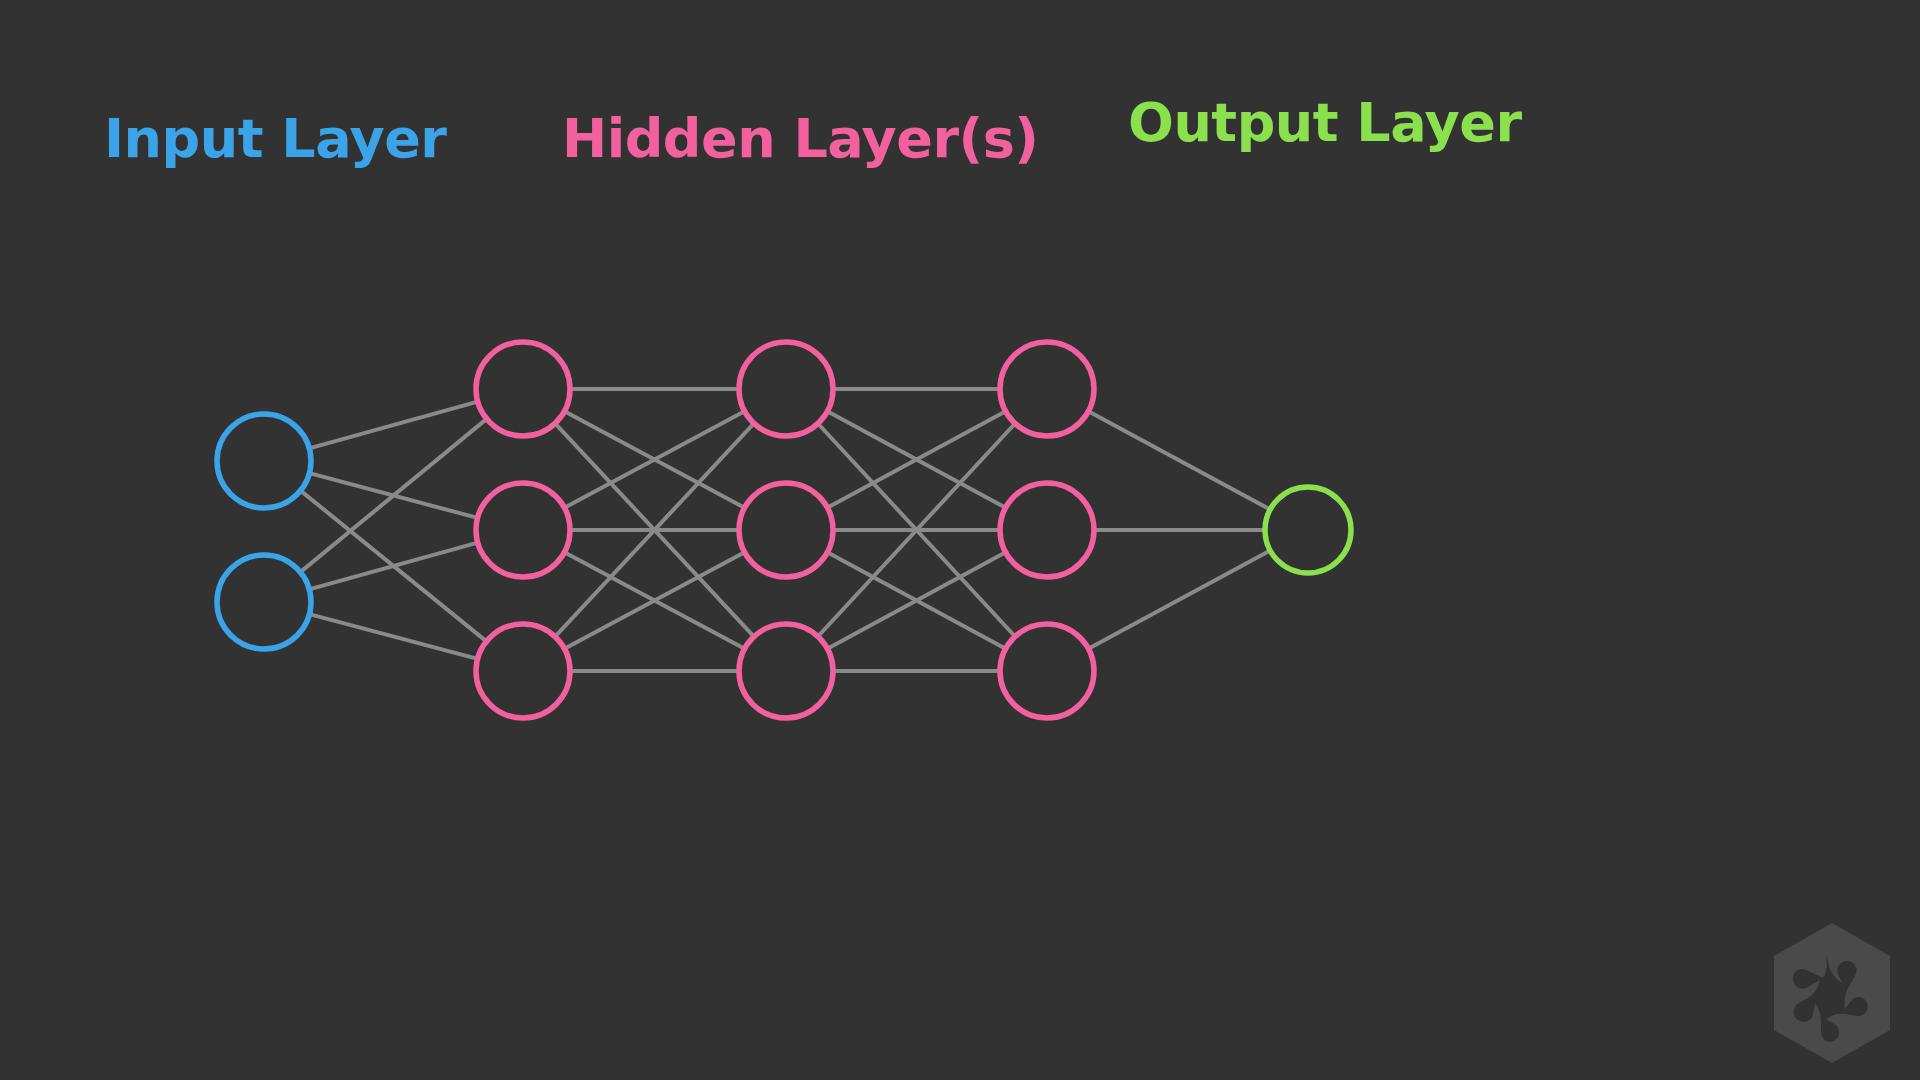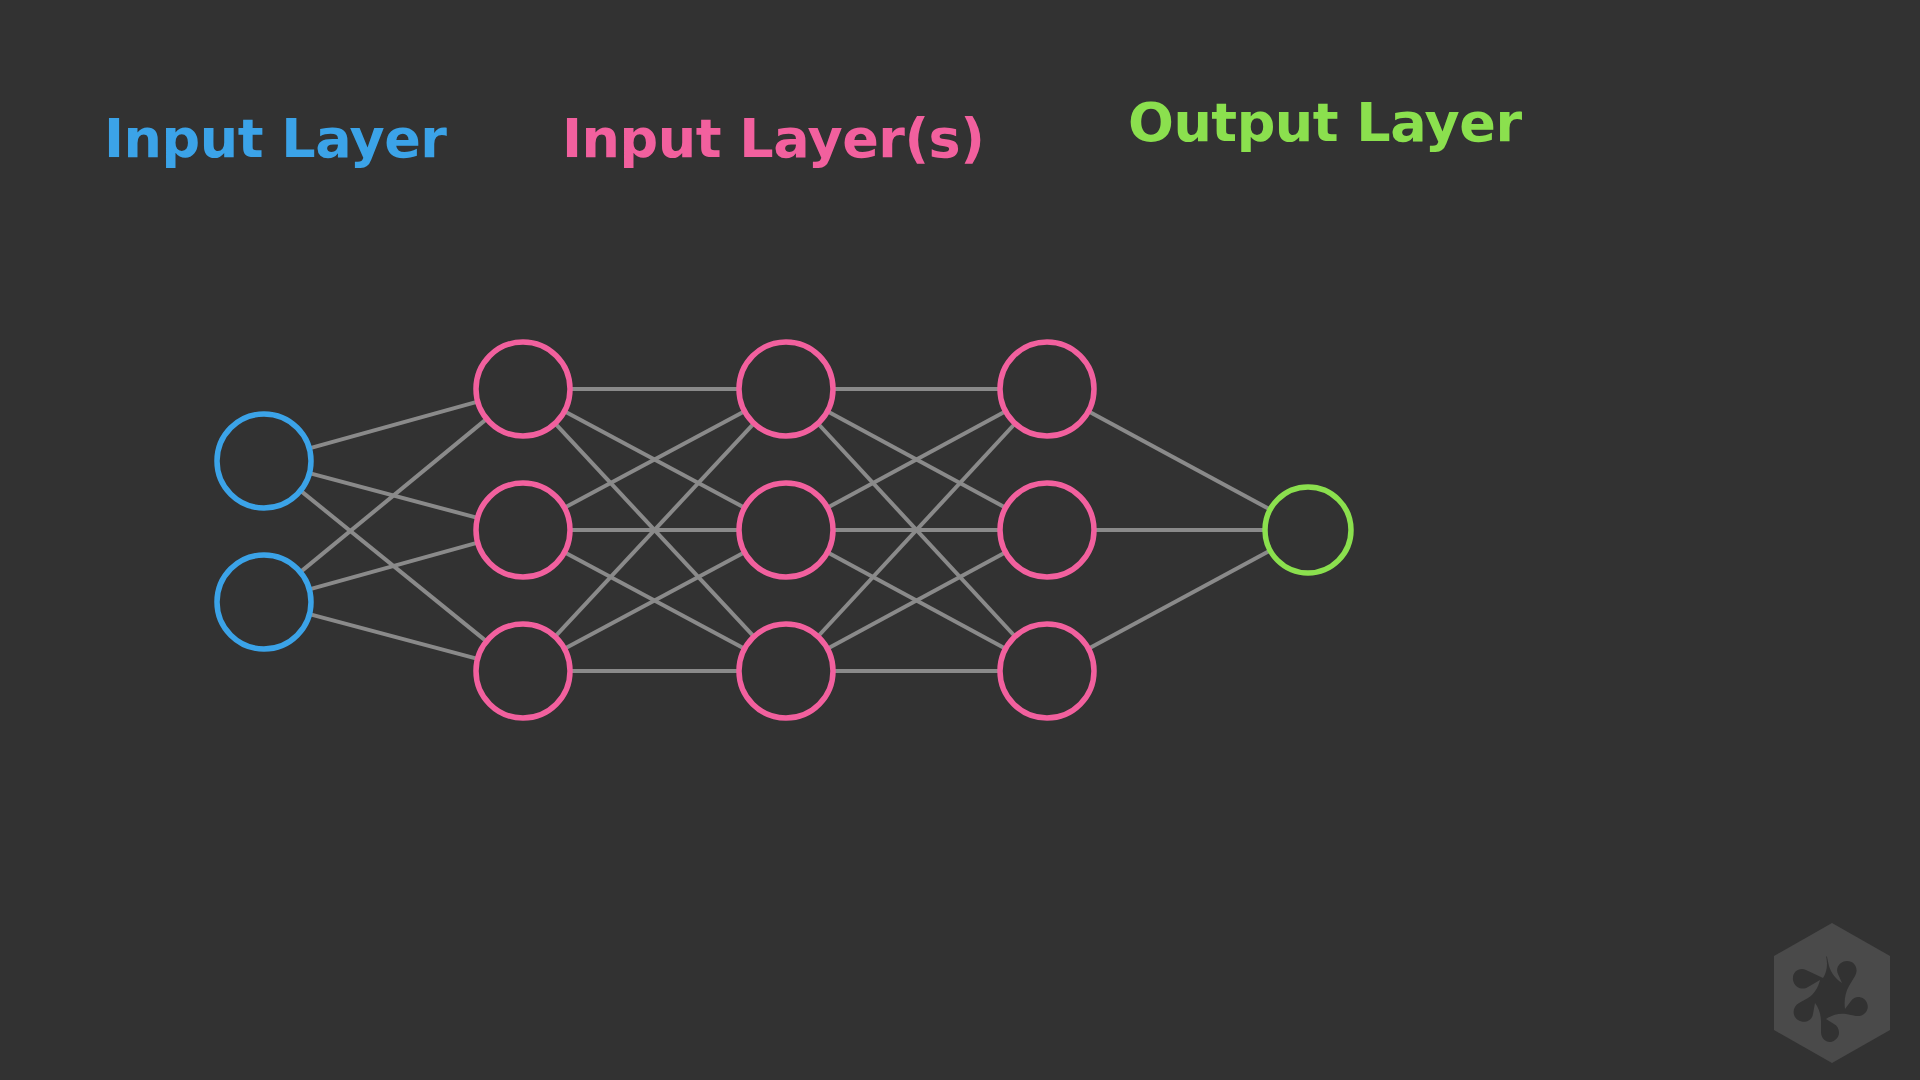--- a/index.html
+++ b/index.html
@@ -61,21 +61,21 @@
     opacity: 1;
   }
 </style>
 </head>
 <body>
 
 <div id="stage">
 
   <div class="layer-label" id="label-input">Input Layer</div>
 
-  <div class="layer-label" id="label-hidden">Input Layer(s)</div>
+  <div class="layer-label" id="label-hidden">Hidden Layer(s)</div>
 
   <div class="layer-label" id="label-output">Output Layer</div>
 
   <svg id="network" viewBox="0 0 1920 1080">
     <g id="edges-group">
         <line x1="309.28" y1="448.41" x2="477.72" y2="401.59" class="edge" stroke="#8a8a8a" stroke-width="4"></line>
         <line x1="309.42" y1="473.10" x2="477.58" y2="517.90" class="edge" stroke="#8a8a8a" stroke-width="4"></line>
         <line x1="300.51" y1="490.60" x2="486.49" y2="641.40" class="edge" stroke="#8a8a8a" stroke-width="4"></line>
         <line x1="300.30" y1="572.15" x2="486.70" y2="418.85" class="edge" stroke="#8a8a8a" stroke-width="4"></line>
         <line x1="309.28" y1="589.41" x2="477.72" y2="542.59" class="edge" stroke="#8a8a8a" stroke-width="4"></line>

